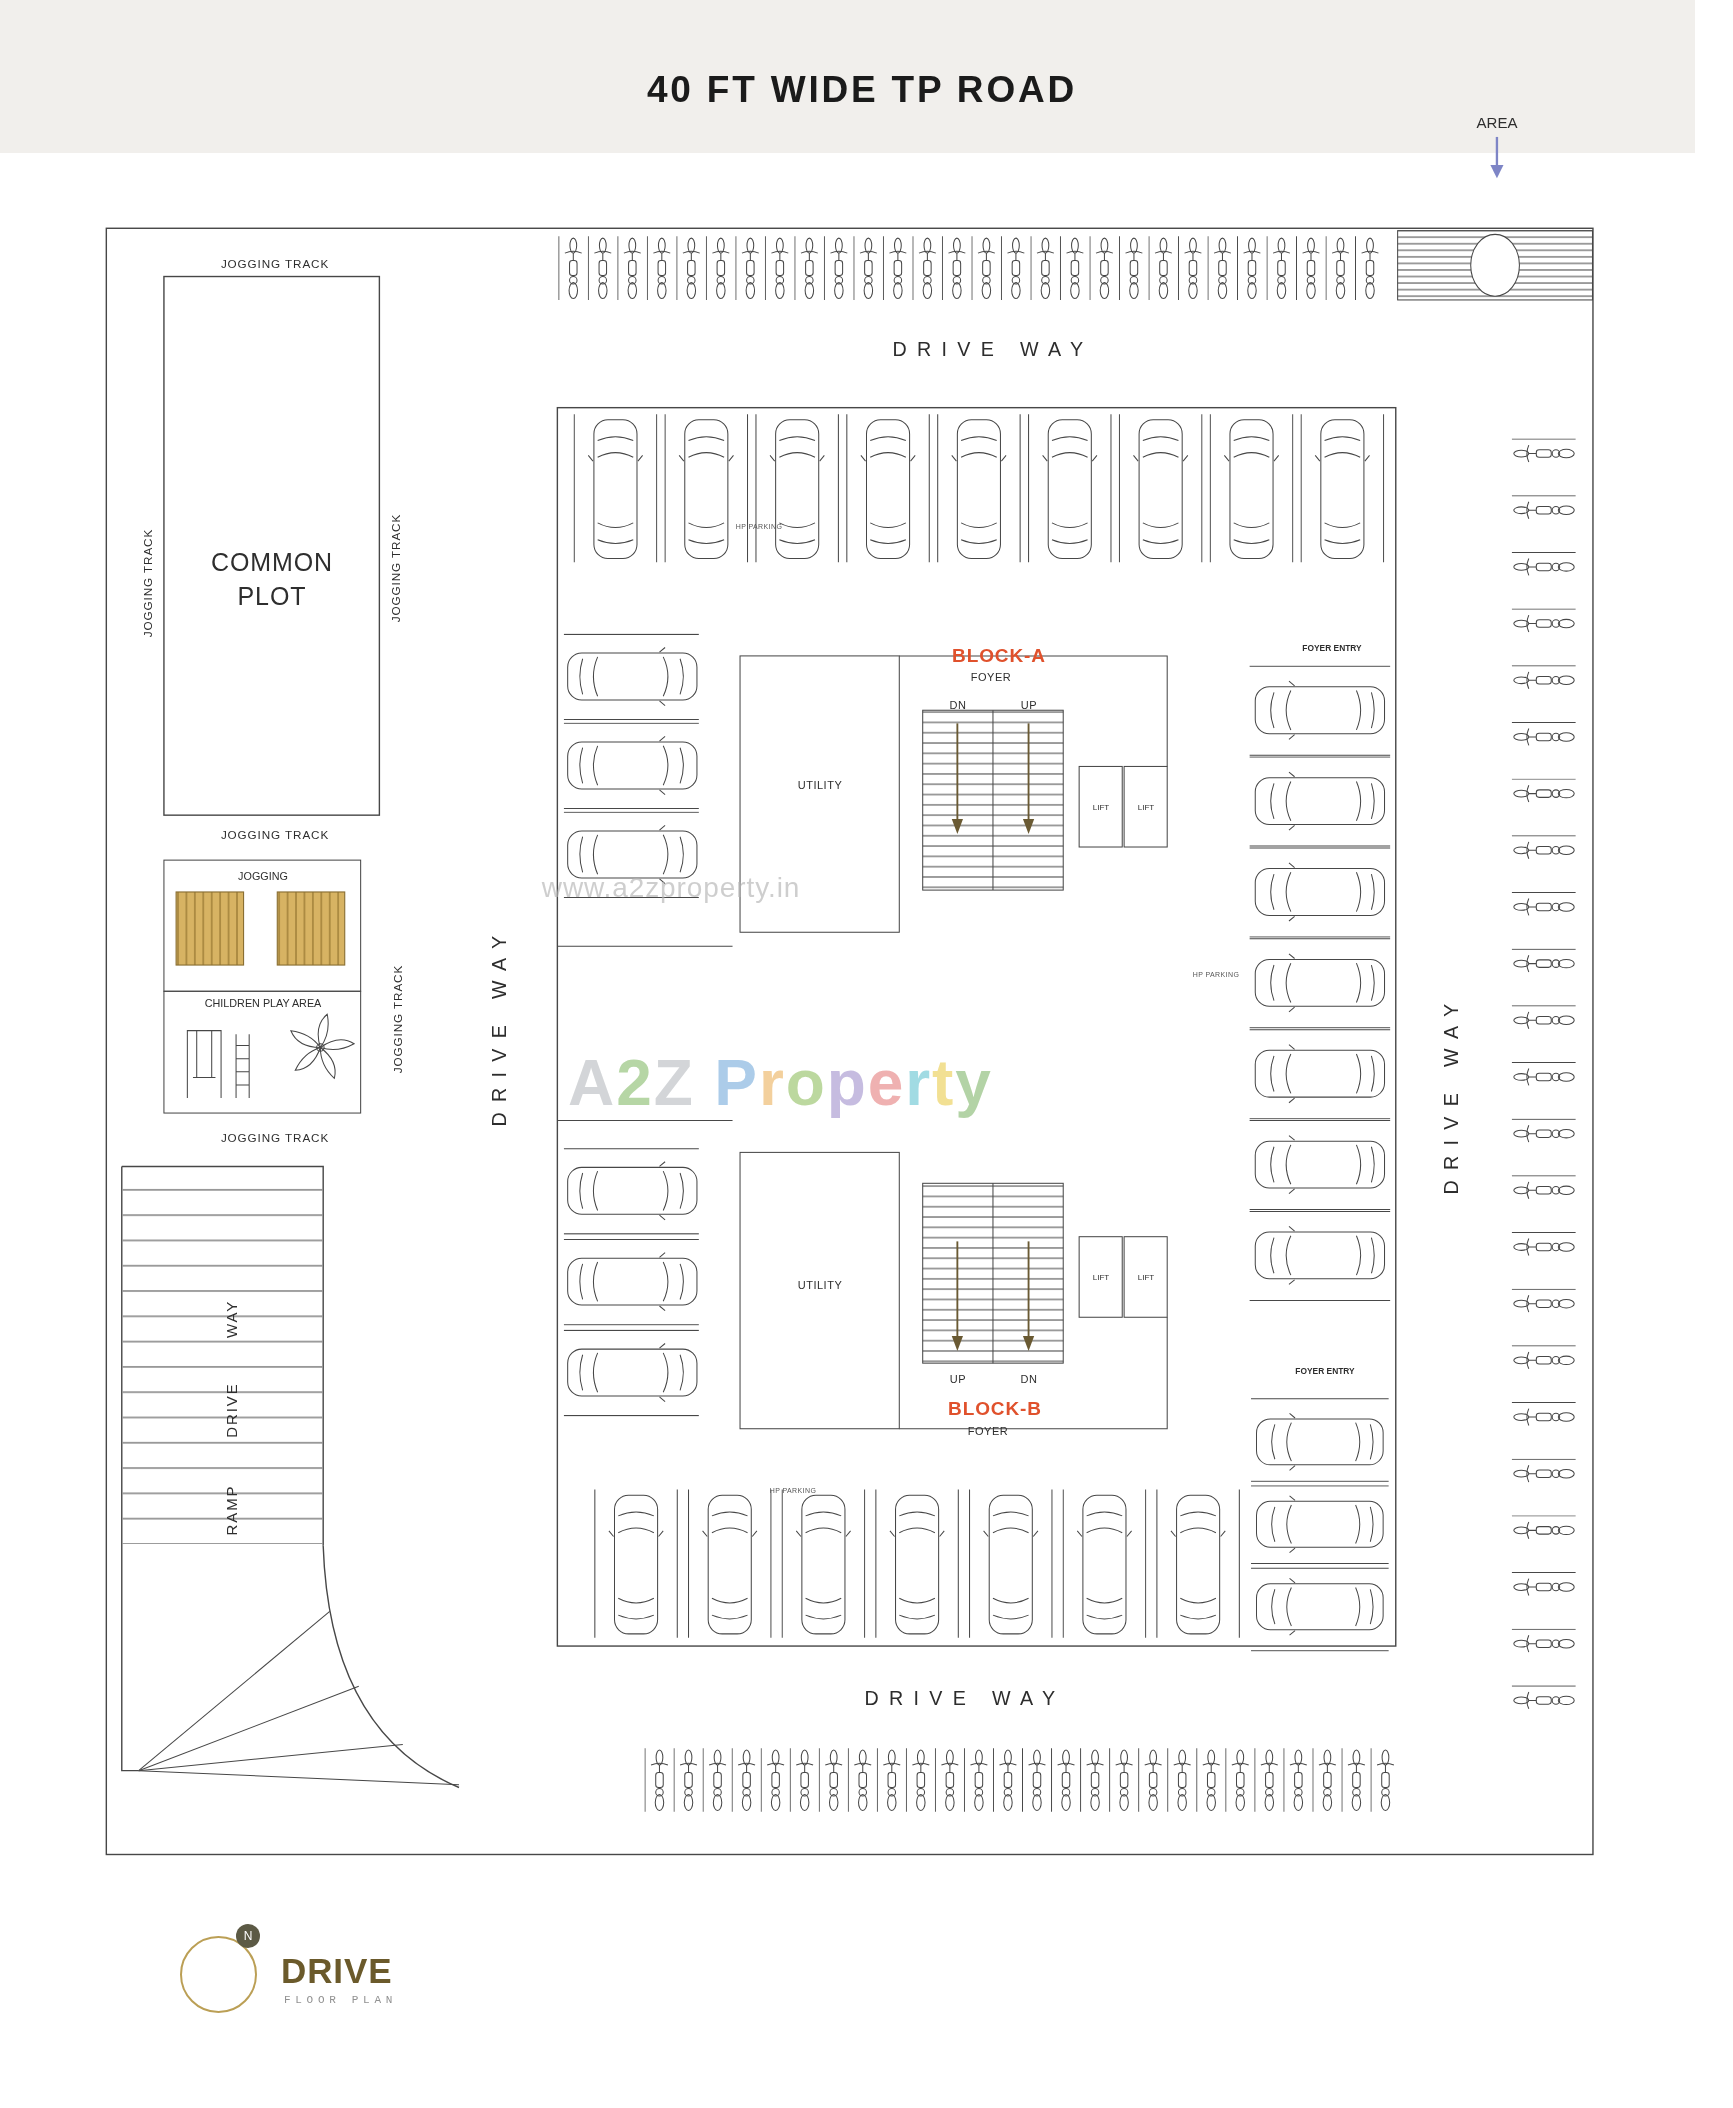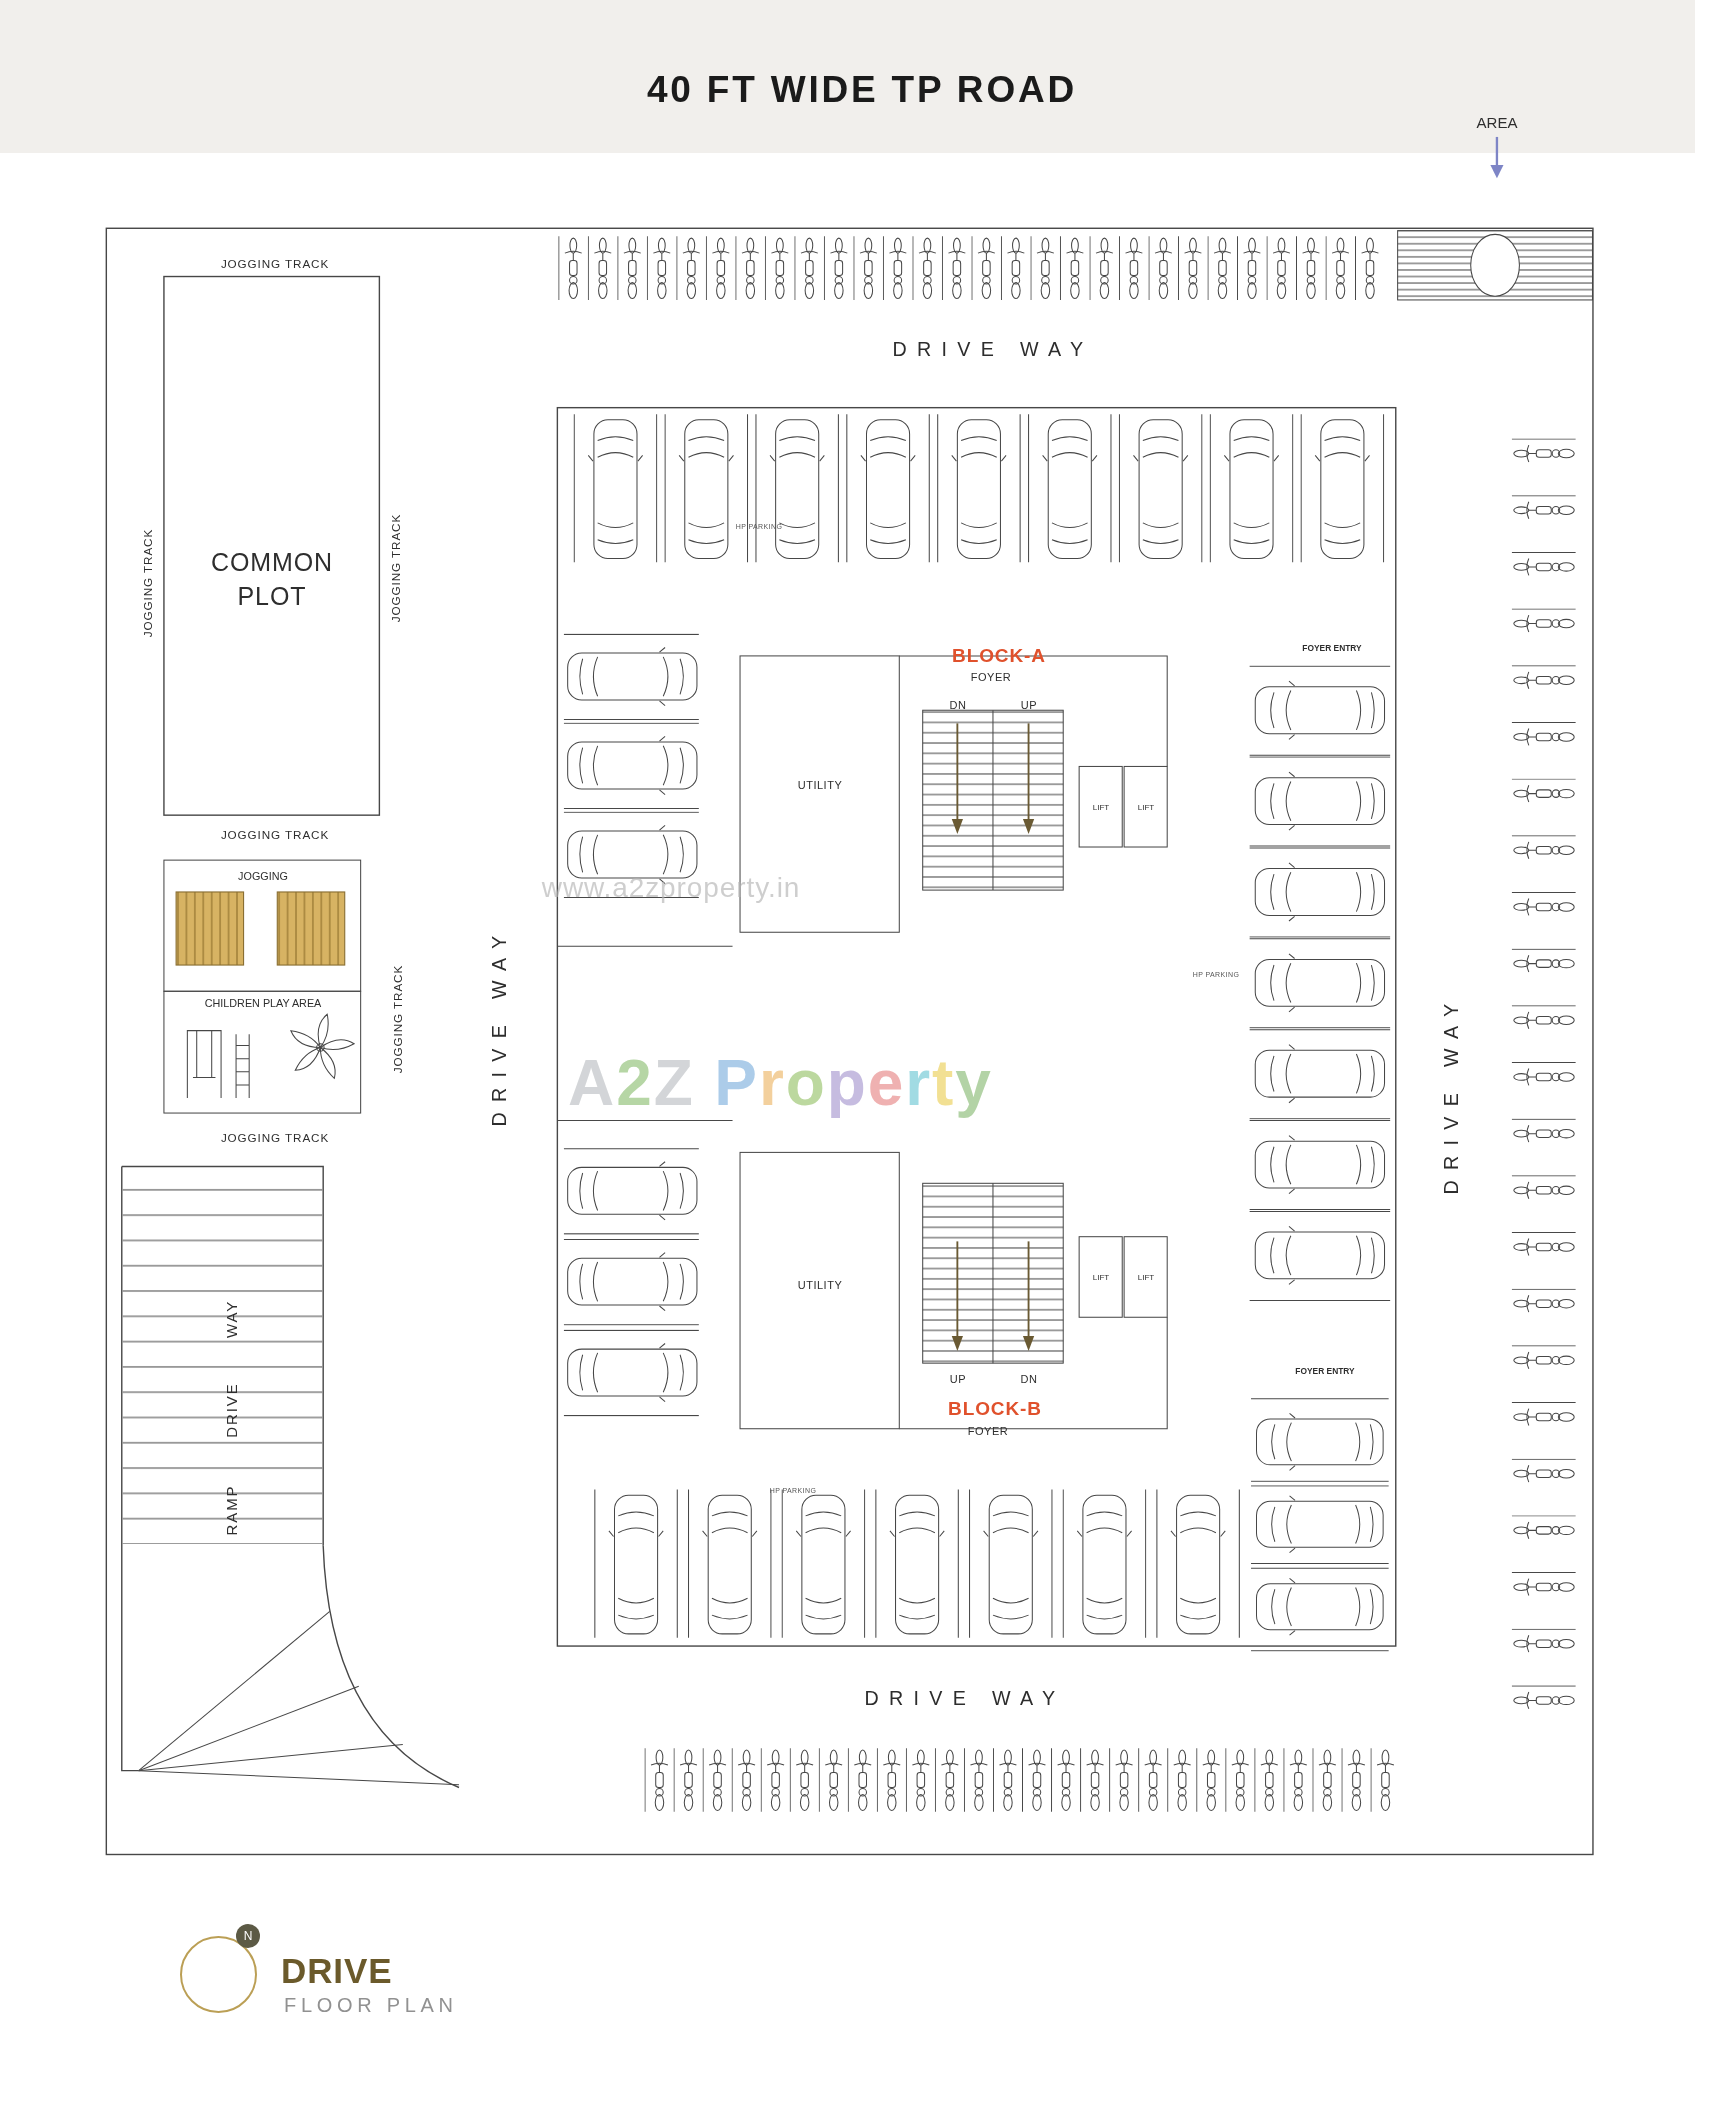--- a/index.html
+++ b/index.html
@@ -22,21 +22,21 @@
   .wmurl{position:absolute;transform:translate(-50%,-50%);font-size:28px;color:#b5b5b5;
          opacity:.65;letter-spacing:0.9px;white-space:nowrap;}
   .brand{position:absolute;left:568px;top:1046px;font-size:64px;font-weight:bold;
          opacity:.5;letter-spacing:1.9px;display:flex;}
   .footer-circle{position:absolute;left:180px;top:1936px;width:73px;height:73px;
                  border:2.8px solid #bb9f55;border-radius:50%;}
   .north-badge{position:absolute;left:236px;top:1924px;width:24px;height:24px;border-radius:50%;
                background:#5c5a45;color:#fff;font-size:12px;display:flex;align-items:center;justify-content:center;}
   .ground-title{position:absolute;left:281px;top:1951px;font-size:35px;font-weight:800;
                 color:#6b5a2b;letter-spacing:0.9px;}
-  .ground-sub{position:absolute;left:284px;top:1994px;font-size:20px;color:#919191;letter-spacing:4.7px;}
+  .ground-sub{position:absolute;left:284px;top:1994px;font-size:11px;color:#919191;letter-spacing:4.7px;font-family:Liberation Mono, monospace;}
 </style>
 </head>
 <body>
 
 <div class="page">
 
   <div class="topband"></div>
 
   <svg class="plan" width="1733" height="2109" viewBox="0 0 1850 2251">
     <defs>

